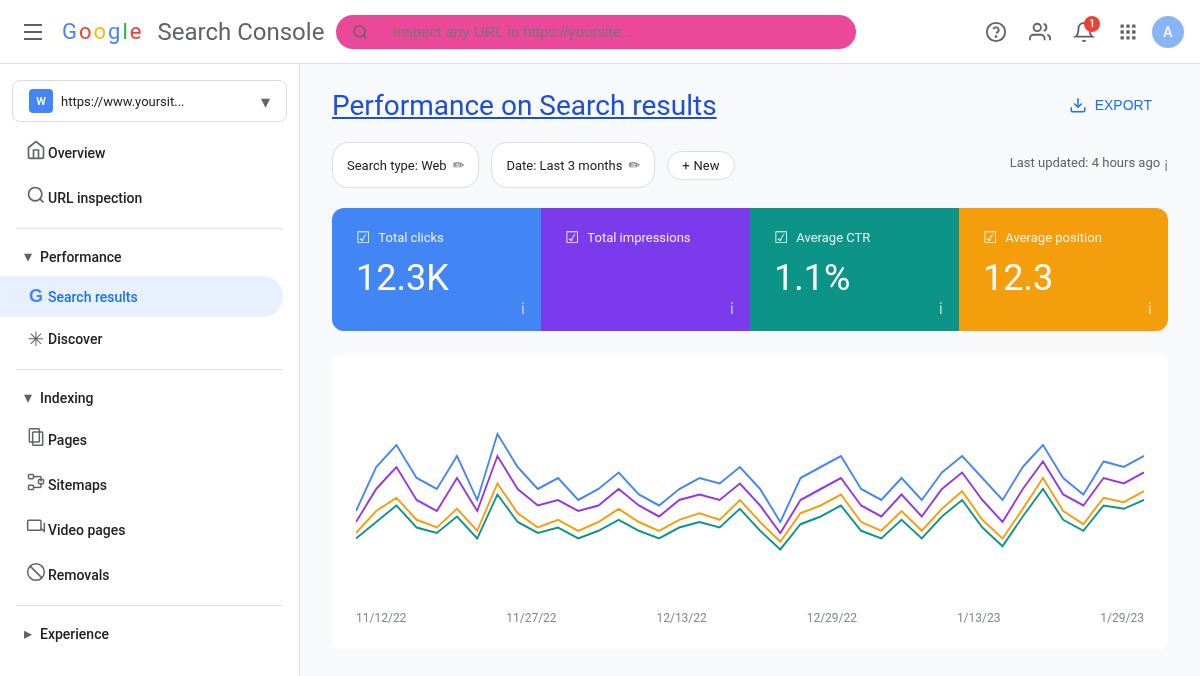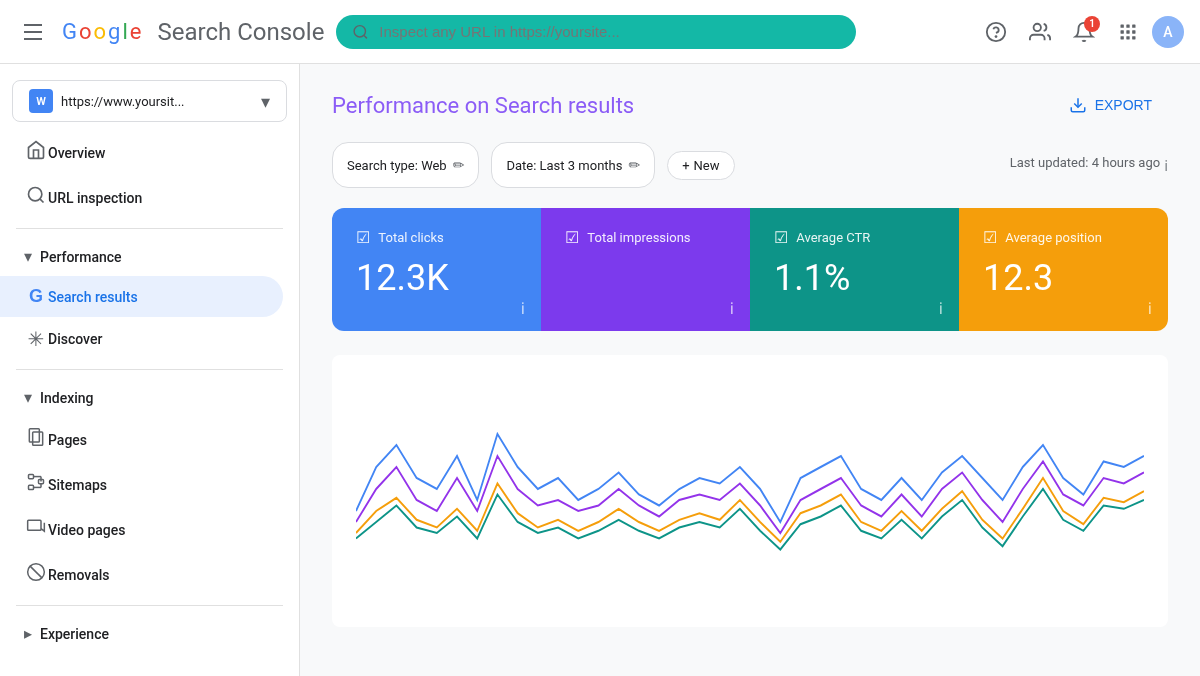--- a/index.html
+++ b/index.html
@@ -11,21 +11,21 @@
       padding: 0 16px; height: 64px; border-bottom: 1px solid #e0e0e0;
       gap: 12px; flex-shrink: 0;
     }
     .hamburger { cursor: pointer; display: flex; flex-direction: column; gap: 5px; padding: 8px; }
     .hamburger span { display: block; width: 18px; height: 2px; background: #5f6368; }
     .google-logo { display: flex; align-items: center; gap: 2px; font-size: 22px; font-weight: 400; margin-right: 4px; }
     .g-blue { color: #4285f4; } .g-red { color: #ea4335; } .g-yellow { color: #fbbc05; } .g-green { color: #34a853; }
     .logo-text { font-size: 24px; color: #5f6368; font-weight: 400; white-space: nowrap; }
     .search-bar {
       flex: 1; max-width: 520px; display: flex; 
-      background: #14b8a6; border-radius: 24px; padding: 8px 16px; gap: 10px;
+      background: #ec4899; border-radius: 24px; padding: 8px 16px; gap: 24px;
     }
     .search-bar input { border: none; background: transparent; outline: none; font-size: 15px; width: 100%; color: #202124; }
     .header-icons { display: flex; align-items: center; gap: 4px; margin-left: auto; }
     .icon-btn {
       width: 40px; height: 40px; border-radius: 50%; display: flex; align-items: center;
       justify-content: center; cursor: pointer; position: relative; color: #5f6368; font-size: 20px;
     }
     .notification-badge {
       position: absolute; top: 4px; right: 4px; background: #ea4335;
       color: white; border-radius: 50%; width: 16px; height: 16px;
@@ -59,21 +59,21 @@
       display: flex; align-items: center; gap: 8px; padding: 10px 24px;
       font-size: 14px; color: #202124; font-weight: 500; cursor: pointer;
     }
     .section-header .collapse-icon { font-size: 16px; color: #5f6368; }
 
     .divider { height: 1px; background: #e0e0e0; margin: 8px 16px; }
 
     
     .content { flex: 1; overflow-y: auto; padding: 24px 32px; background: #f8f9fa; }
     .page-header { display: flex; align-items: center; justify-content: space-between; margin-bottom: 20px; }
-    .page-title { font-size: 22px; font-weight: 400; color: #8b5cf6; }
+    .page-title { font-size: 28px; font-weight: 400; color: #1d4ed8; text-decoration: underline; }
     .export-btn { display: flex; align-items: center; gap: 8px; padding: 8px 16px; color: #1a73e8; font-size: 14px; font-weight: 500; cursor: pointer; border: none; background: transparent; }
 
     
     .filter-bar { display: flex; align-items: center; gap: 12px; margin-bottom: 20px; }
     .filter-chip {
       display: flex; align-items: center; gap: 6px; padding: 14px 14px;
       border: 1px solid #dadce0; border-radius: 16px; font-size: 13px; color: #202124;
       cursor: pointer; background: #fff;
     }
     .filter-chip .edit-icon { color: #5f6368; font-size: 14px; }
@@ -343,15 +343,23 @@
       <svg class="chart-svg" viewBox="0 0 780 200" preserveAspectRatio="none">
 
         <polyline fill="none" stroke="#4285f4" stroke-width="1.8" points="0,120 20,80 40,60 60,90 80,100 100,70 120,110 140,50 160,80 180,100 200,90 220,110 240,100 260,85 280,105 300,115 320,100 340,90 360,95 380,80 400,100 420,130 440,90 460,80 480,70 500,100 520,110 540,90 560,110 580,85 600,70 620,90 640,110 660,80 680,60 700,90 720,105 740,75 760,80 780,70"></polyline>
 
         <polyline fill="none" stroke="#9333ea" stroke-width="1.8" points="0,130 20,100 40,80 60,110 80,120 100,90 120,120 140,70 160,100 180,115 200,110 220,120 240,115 260,100 280,115 300,125 320,110 340,105 360,110 380,95 400,115 420,140 440,110 460,100 480,90 500,115 520,125 540,105 560,125 580,100 600,85 620,110 640,130 660,100 680,75 700,105 720,115 740,90 760,95 780,85"></polyline>
 
         <polyline fill="none" stroke="#0d9488" stroke-width="1.8" points="0,145 20,130 40,115 60,135 80,140 100,125 120,145 140,105 160,130 180,140 200,135 220,145 240,138 260,128 280,138 300,145 320,135 340,130 360,135 380,118 400,138 420,155 440,132 460,125 480,115 500,138 520,145 540,128 560,145 580,125 600,110 620,135 640,152 660,125 680,100 700,128 720,138 740,115 760,118 780,110"></polyline>
 
         <polyline fill="none" stroke="#f59e0b" stroke-width="1.8" points="0,140 20,120 40,108 60,128 80,135 100,118 120,138 140,95 160,122 180,135 200,128 220,138 240,130 260,118 280,130 300,138 320,128 340,122 360,128 380,110 400,130 420,148 440,122 460,115 480,105 500,130 520,138 540,120 560,138 580,118 600,102 620,128 640,145 660,118 680,90 700,120 720,132 740,108 760,112 780,102"></polyline>
       </svg>
+      <div class="x-axis-labels">
+        <span class="x-label">11/12/22</span>
+        <span class="x-label">11/27/22</span>
+        <span class="x-label">12/13/22</span>
+        <span class="x-label">12/29/22</span>
+        <span class="x-label">1/13/23</span>
+        <span class="x-label">1/29/23</span>
+      </div>
     </div>
   </div>
 </div>
 
 </body></html>

